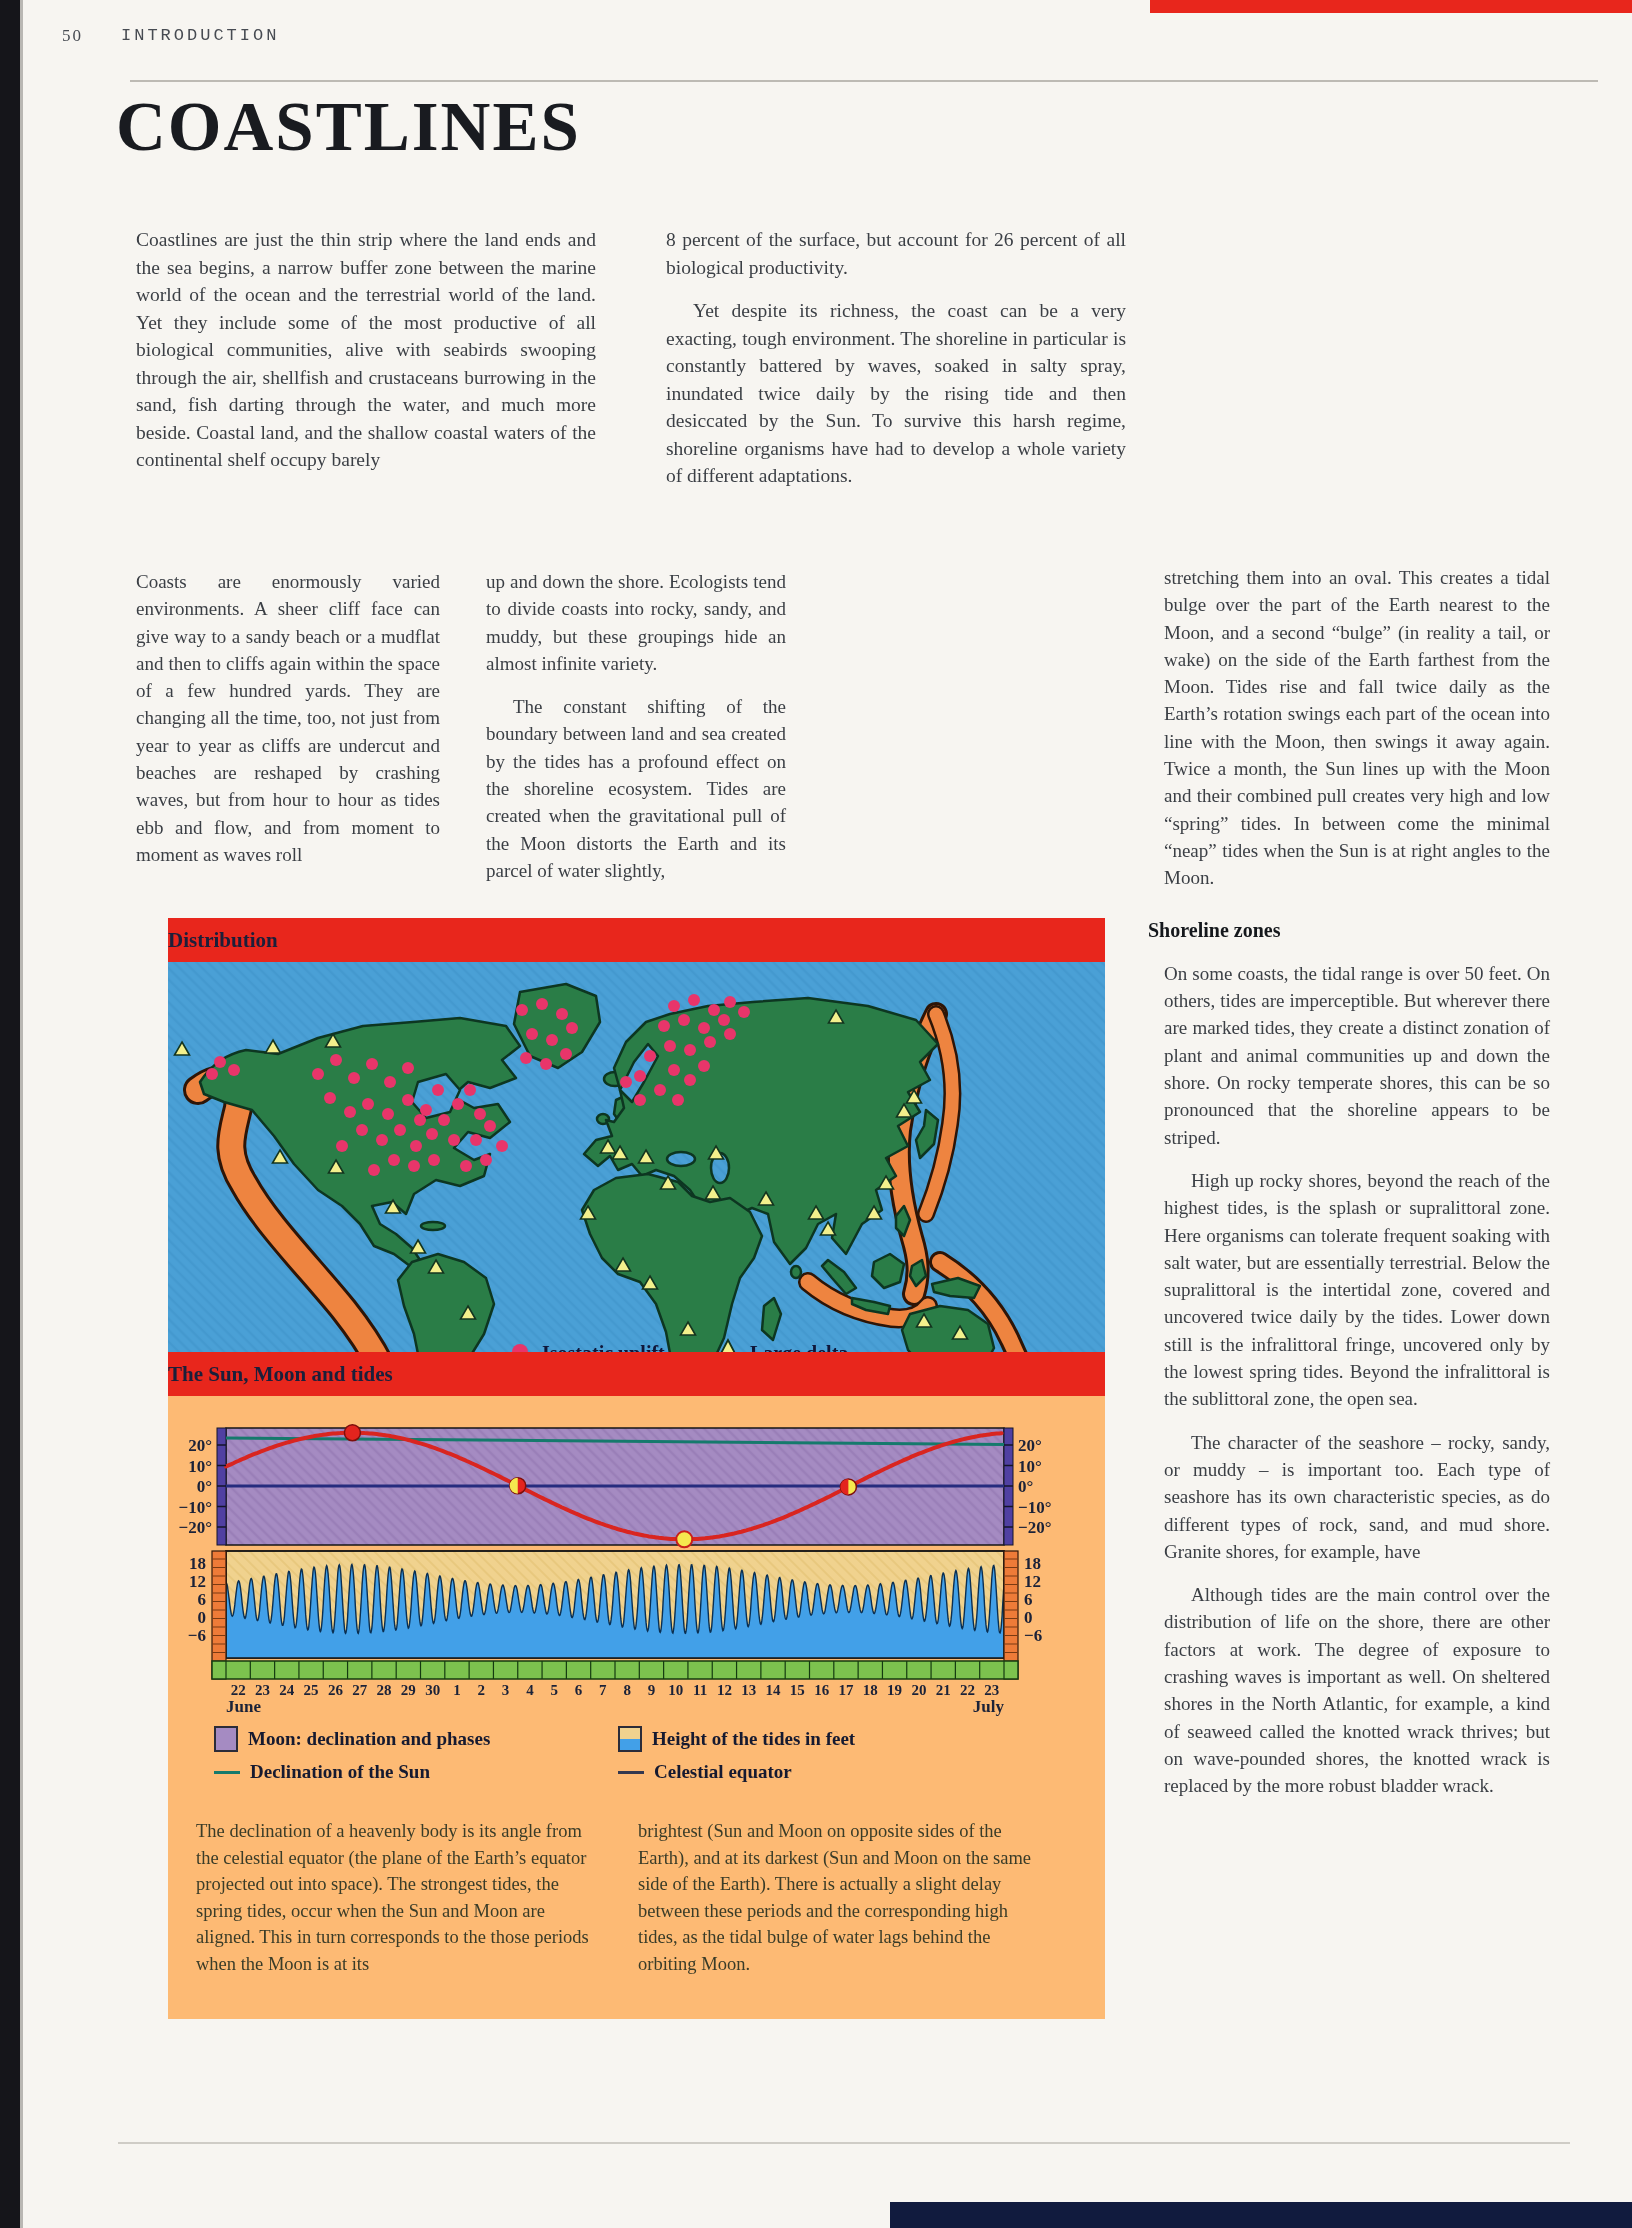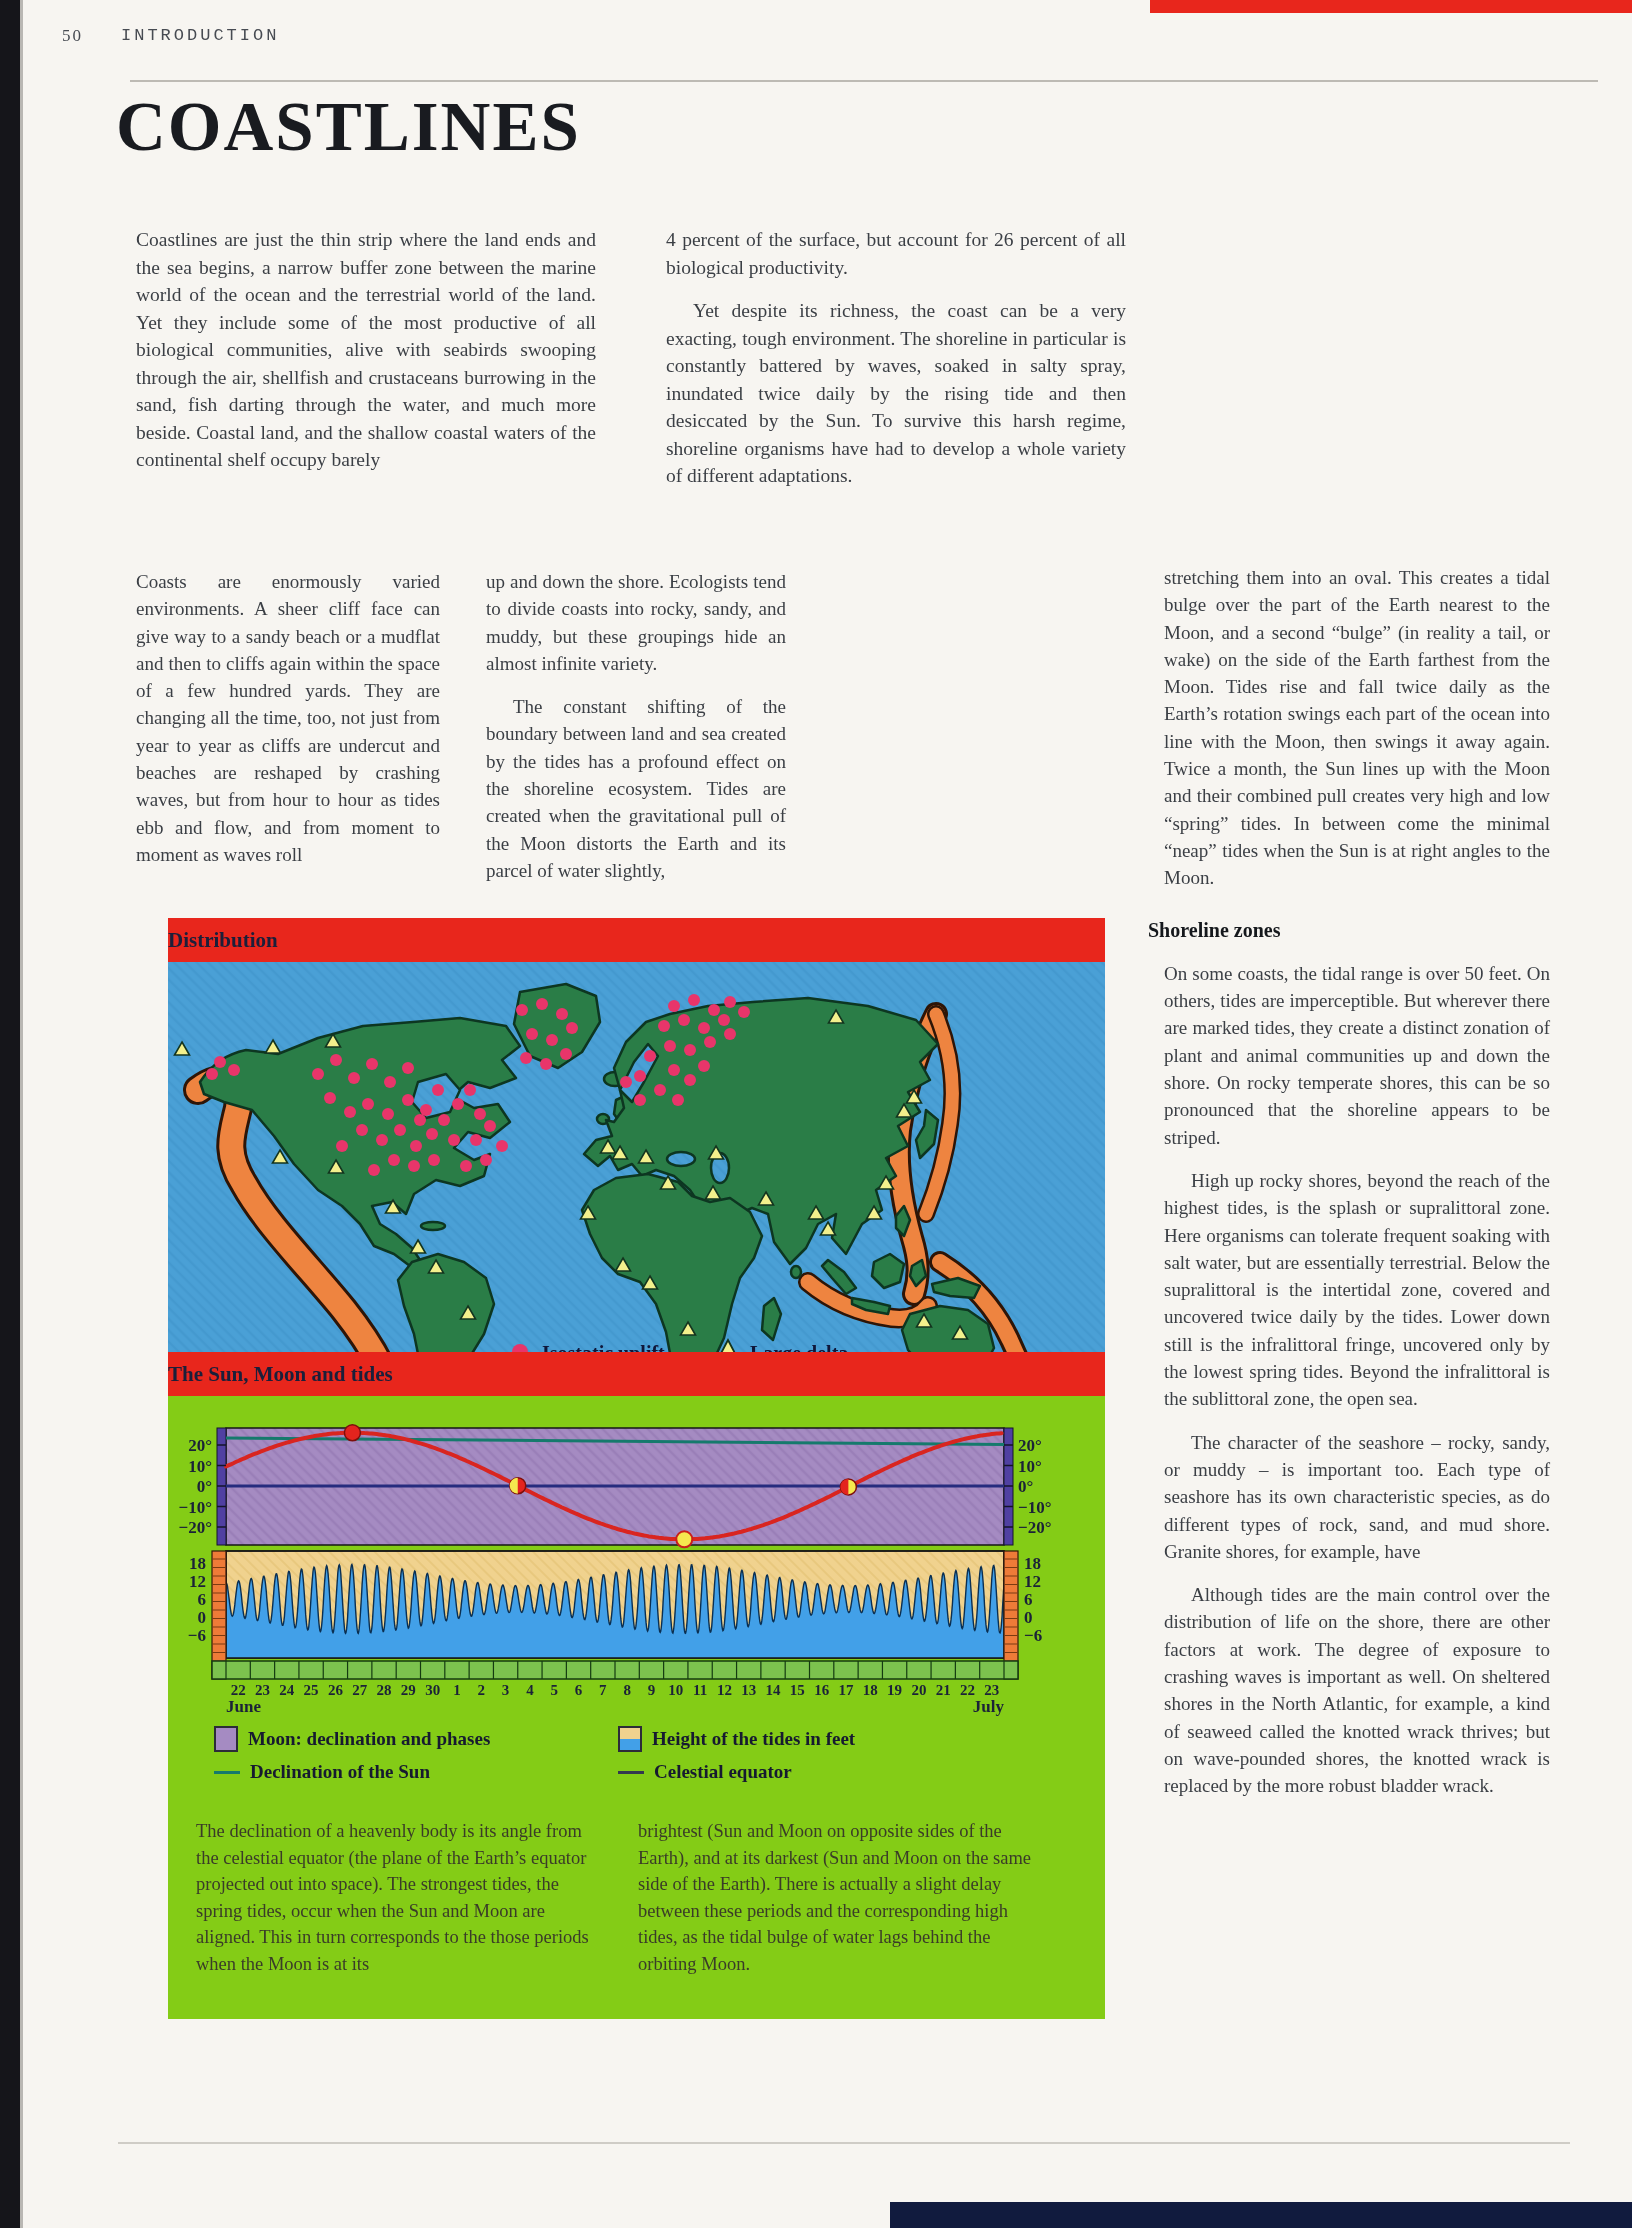--- a/index.html
+++ b/index.html
@@ -23,21 +23,21 @@
   .intro-col2{left:650px;top:210px;width:492px;}
   .col1{left:120px;top:552px;width:336px;}
   .col2{left:470px;top:552px;width:332px;}
   .col3{left:1148px;top:548px;width:418px;}
   .subhead{font-weight:bold;color:#15181c;margin:25px 0 4px 0 !important;font-size:20px;text-align:left;}
   .panel{position:absolute;left:168px;width:937px;}
   .panel-bar{height:44px;background:#e8261c;display:flex;align-items:center;}
   .panel-bar span{font-size:21px;font-weight:bold;color:#1b1f3a;}
   #map-panel{top:918px;}
   #tides-panel{top:1352px;border-radius:19px;}
-  .yellow-block{position:relative;width:937px;height:623px;background:#84cc16;}
+  .yellow-block{position:relative;width:937px;height:623px;background:#fdba74;}
   #tides-svg{position:absolute;left:0;top:0;}
   .chart-legend{position:absolute;display:flex;flex-direction:column;gap:9px;}
   .chart-legend.left{left:46px;top:330px;}
   .chart-legend.right{left:450px;top:330px;}
   .cl-row{display:flex;align-items:center;gap:10px;}
   .cl-label{font-size:19px;font-weight:bold;color:#161a30;}
   .sw{width:24px;height:26px;border:2px solid #2c2c38;box-sizing:border-box;flex:0 0 auto;}
   .sw-purple{background:#a58bc2;}
   .sw-tide{background:linear-gradient(to bottom,#f0d28e 0 50%,#42a0e8 50% 100%);}
   .ln{width:26px;height:3px;flex:0 0 auto;}
@@ -59,21 +59,21 @@
 
   <div class="folio num">50</div>
   <div class="folio sec">INTRODUCTION</div>
   <div class="title-rule"></div>
   <h1 class="page-title">COASTLINES</h1>
 
   <div class="bodytext intro intro-col1">
     <p>Coastlines are just the thin strip where the land ends and the sea begins, a narrow buffer zone between the marine world of the ocean and the terrestrial world of the land. Yet they include some of the most productive of all biological communities, alive with seabirds swooping through the air, shellfish and crustaceans burrowing in the sand, fish darting through the water, and much more beside. Coastal land, and the shallow coastal waters of the continental shelf occupy barely</p>
   </div>
   <div class="bodytext intro intro-col2">
-    <p>4 percent of the surface, but account for 26 percent of all biological productivity.</p>
+    <p>8 percent of the surface, but account for 26 percent of all biological productivity.</p>
     <p class="ind">Yet despite its richness, the coast can be a very exacting, tough environment. The shoreline in particular is constantly battered by waves, soaked in salty spray, inundated twice daily by the rising tide and then desiccated by the Sun. To survive this harsh regime, shoreline organisms have had to develop a whole variety of different adaptations.</p>
   </div>
 
   <div class="bodytext col1">
     <p>Coasts are enormously varied environments. A sheer cliff face can give way to a sandy beach or a mudflat and then to cliffs again within the space of a few hundred yards. They are changing all the time, too, not just from year to year as cliffs are undercut and beaches are reshaped by crashing waves, but from hour to hour as tides ebb and flow, and from moment to moment as waves roll</p>
   </div>
   <div class="bodytext col2">
     <p>up and down the shore. Ecologists tend to divide coasts into rocky, sandy, and muddy, but these groupings hide an almost infinite variety.</p>
     <p class="ind">The constant shifting of the boundary between land and sea created by the tides has a profound effect on the shoreline ecosystem. Tides are created when the gravitational pull of the Moon distorts the Earth and its parcel of water slightly,</p>
   </div>

